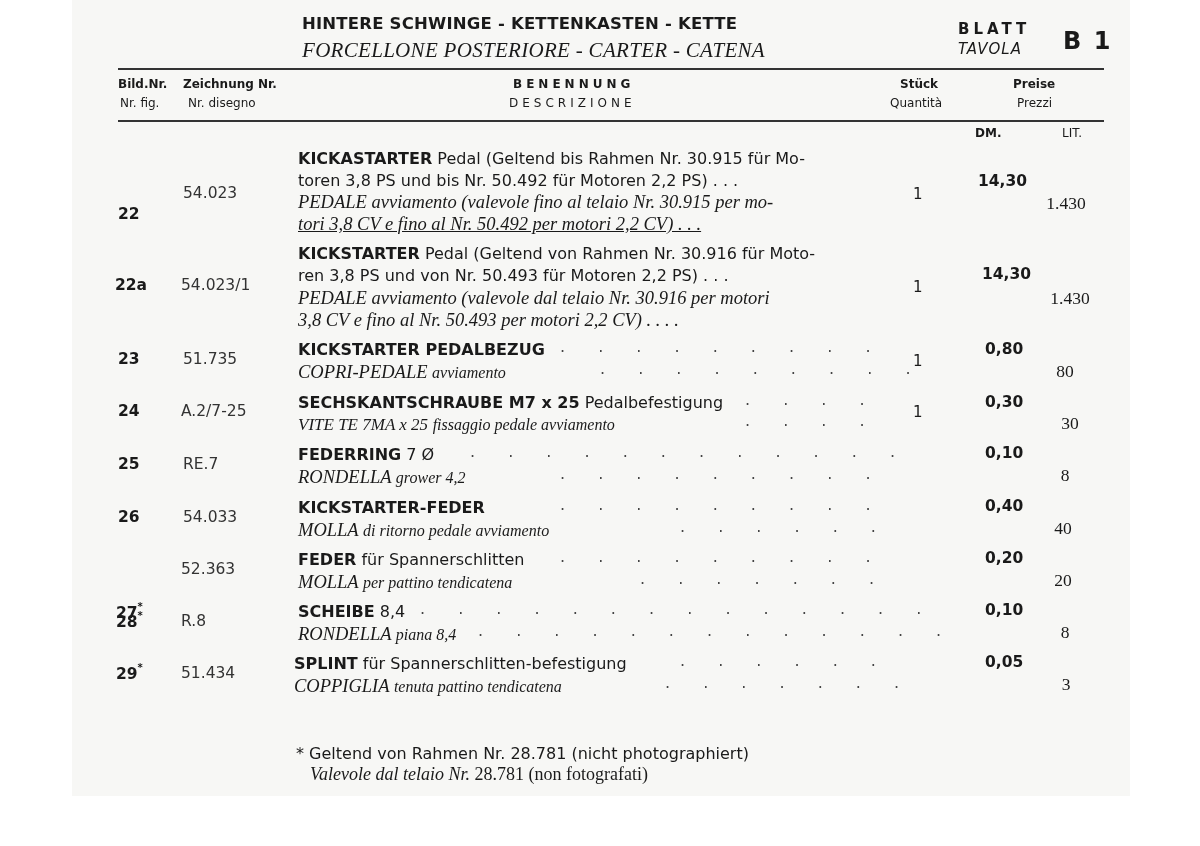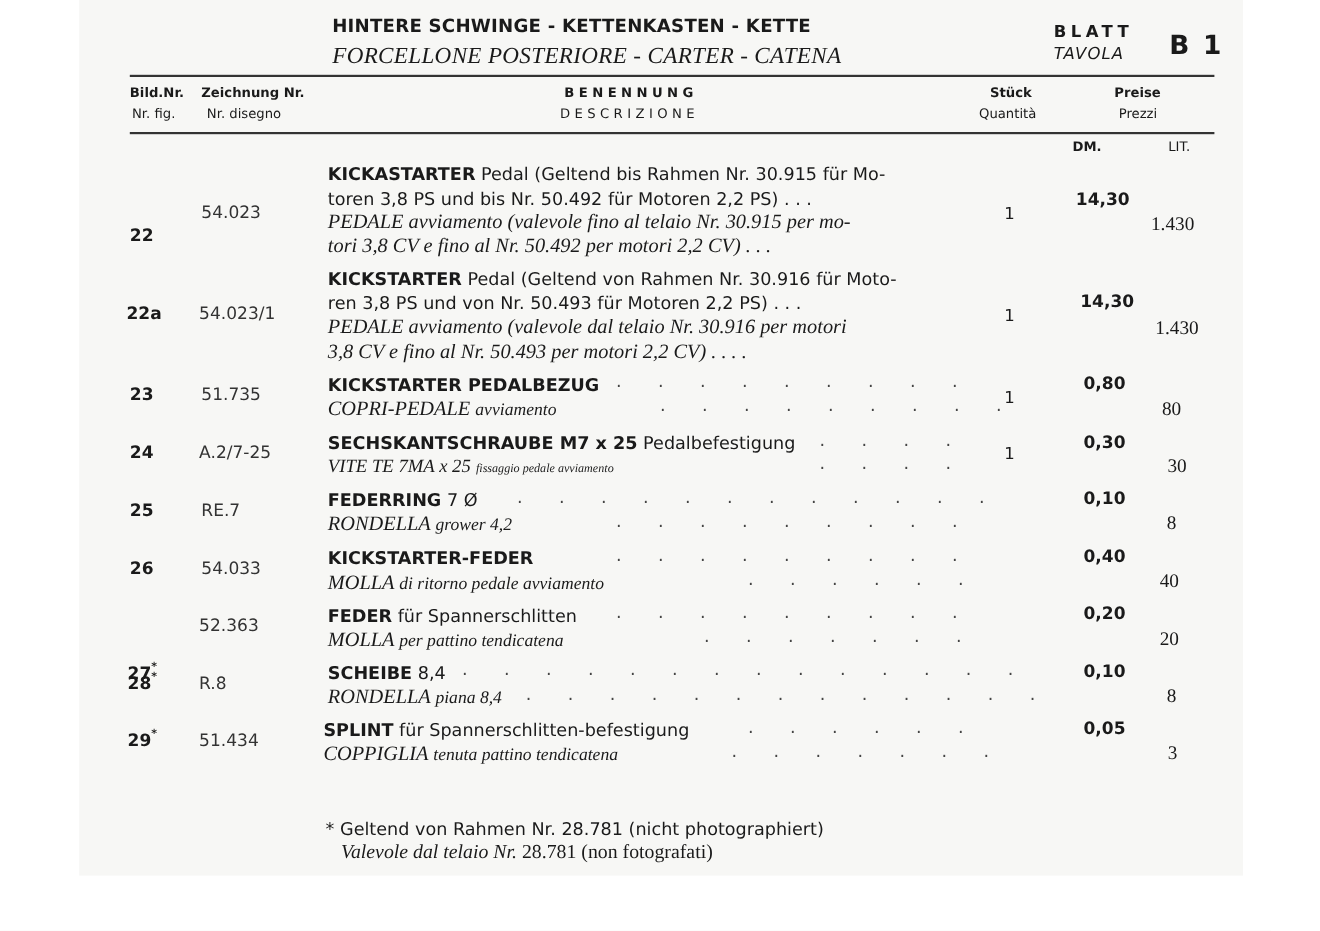--- a/index.html
+++ b/index.html
@@ -70,21 +70,21 @@
 
 <div class="abs sans hdr-b" style="left:975px; top:126px;">DM.</div>
 <div class="abs sans hdr-r" style="left:1062px; top:126px;">LIT.</div>
 
 <div>
   <div class="abs sans fig" style="left:118px; top:184px;margin-top:21px;">22</div>
   <div class="abs sans draw" style="left:183px; top:184px;">54.023</div>
   <div class="abs sans de" style="left:298px; top:148px;"><b>KICKASTARTER</b> <span>Pedal (Geltend bis Rahmen Nr. 30.915 für Mo-</span></div>
   <div class="abs sans de" style="left:298px; top:170px;">toren 3,8 PS und bis Nr. 50.492 für Motoren 2,2 PS) .  .  .</div>
   <div class="abs serif it" style="left:298px; top:191px;">PEDALE avviamento (valevole fino al telaio Nr. 30.915 per mo-</div>
-  <div class="abs serif it" style="left:298px; top:213px;">tori 3,8 CV e fino al Nr. 50.492 per motori 2,2 CV)  .  .  .</div>
+  <div class="abs serif it" style="left:298px; top:213px;text-decoration:underline;">tori 3,8 CV e fino al Nr. 50.492 per motori 2,2 CV)  .  .  .</div>
   <div class="abs sans qty" style="left:913px; top:185px;">1</div>
   <div class="abs sans dm" style="left:978px; top:172px;">14,30</div>
   <div class="abs serif lit" style="left:1036px; top:193px;">1.430</div>
 </div>
 
 <div>
   <div class="abs sans fig" style="left:115px; top:276px;">22a</div>
   <div class="abs sans draw" style="left:181px; top:276px;">54.023/1</div>
   <div class="abs sans de" style="left:298px; top:243px;"><b>KICKSTARTER</b> <span>Pedal (Geltend von Rahmen Nr. 30.916 für Moto-</span></div>
   <div class="abs sans de" style="left:298px; top:265px;">ren 3,8 PS und von Nr. 50.493 für Motoren 2,2 PS)  .  .  .</div>
@@ -105,21 +105,21 @@
   <div class="abs sans qty" style="left:913px; top:352px;">1</div>
   <div class="abs sans dm" style="left:985px; top:340px;">0,80</div>
   <div class="abs serif lit" style="left:1035px; top:361px;">80</div>
 </div>
 
 <div>
   <div class="abs sans fig" style="left:118px; top:402px;">24</div>
   <div class="abs sans draw" style="left:181px; top:402px;">A.2/7-25</div>
   <div class="abs sans de" style="left:298px; top:392px;"><b>SECHSKANTSCHRAUBE M7 x 25</b> <span>Pedalbefestigung</span></div>
   <div class="dots sans" style="left:745px; top:390px;">.  .  .  .</div>
-  <div class="abs serif it" style="left:298px; top:413px;"><span style="font-size:17px">VITE TE 7MA x 25</span> <span style="font-size:11px">fissaggio pedale avviamento</span></div>
+  <div class="abs serif it" style="left:298px; top:413px;"><span style="font-size:17px">VITE TE 7MA x 25</span> <span style="font-size:16px">fissaggio pedale avviamento</span></div>
   <div class="dots sans" style="left:745px; top:411px;">.  .  .  .</div>
   <div class="abs sans qty" style="left:913px; top:403px;">1</div>
   <div class="abs sans dm" style="left:985px; top:393px;">0,30</div>
   <div class="abs serif lit" style="left:1040px; top:413px;">30</div>
 </div>
 
 <div>
   <div class="abs sans fig" style="left:118px; top:455px;">25</div>
   <div class="abs sans draw" style="left:183px; top:455px;">RE.7</div>
   <div class="abs sans de" style="left:298px; top:444px;"><b>FEDERRING</b> <span>7  Ø</span></div>

